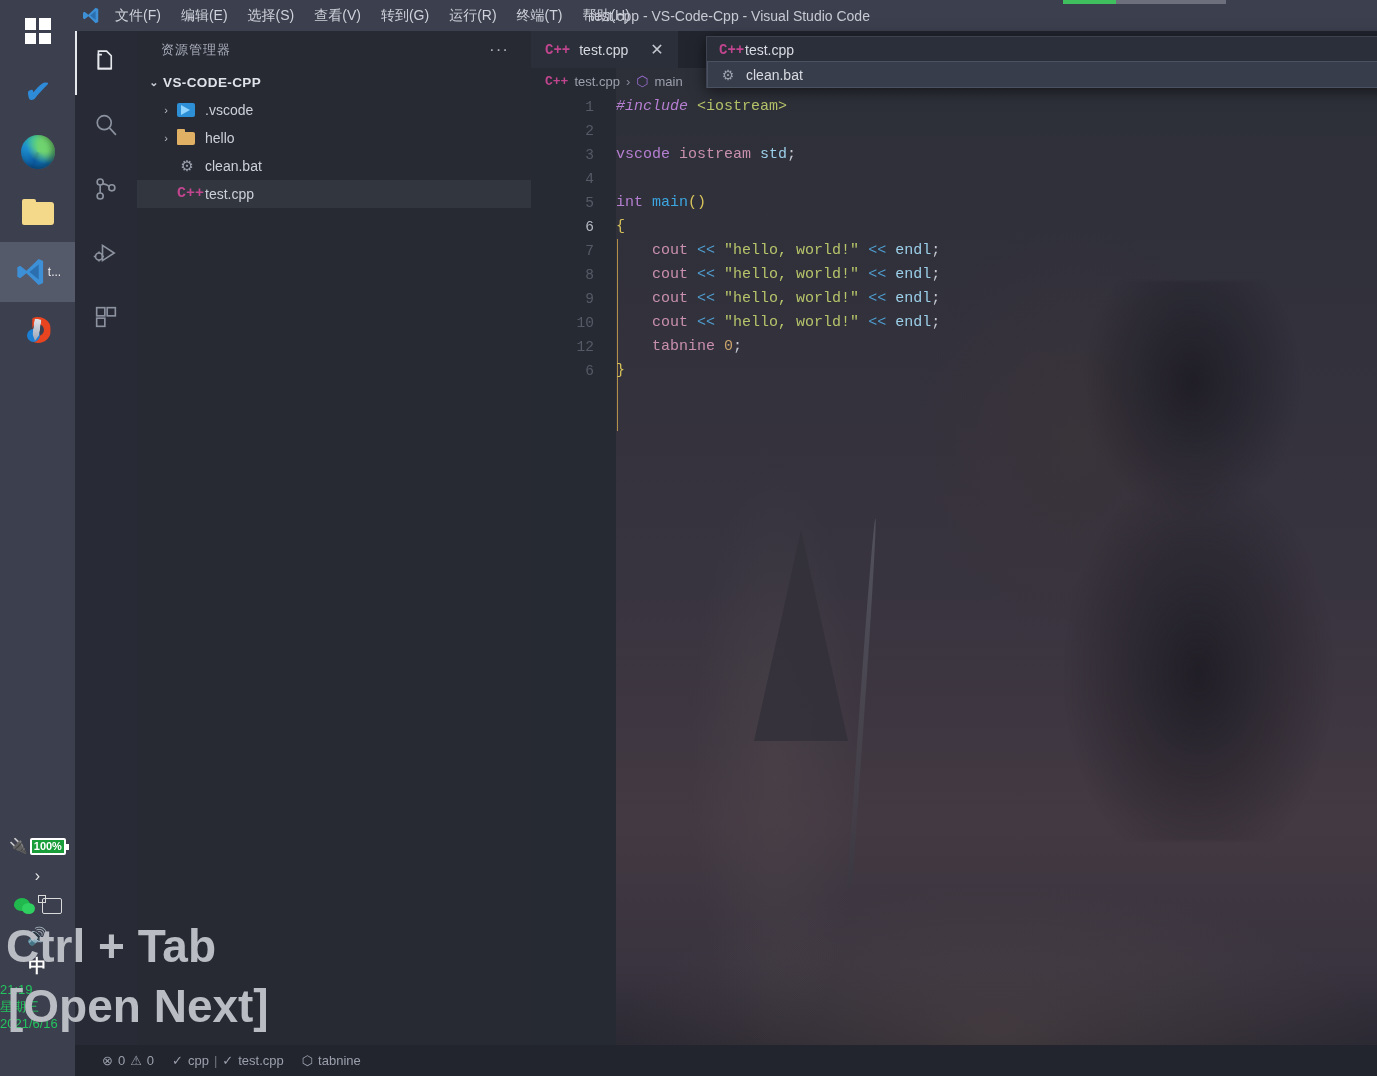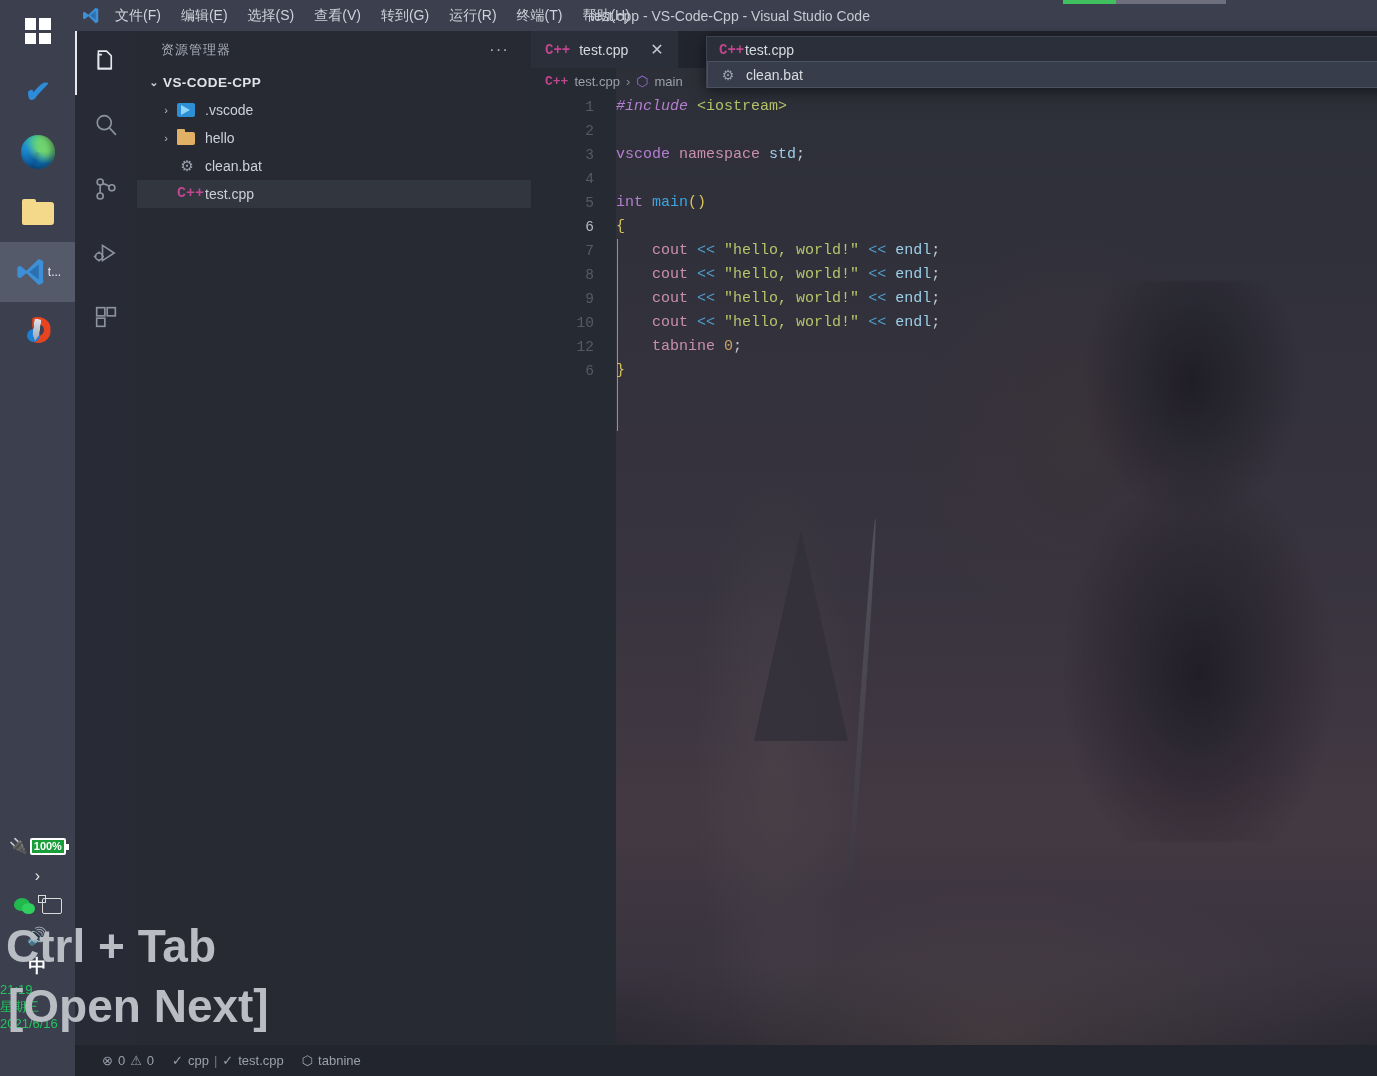--- a/index.html
+++ b/index.html
@@ -392,21 +392,21 @@
           <span class="code-txt"><span class="c-pre">#include</span> <span class="c-inc">&lt;iostream&gt;</span></span>
         </div>
 
         <div class="code-line">
           <span class="ln">2</span>
           <span class="code-txt"></span>
         </div>
 
         <div class="code-line">
           <span class="ln">3</span>
-          <span class="code-txt"><span class="c-kw">vscode</span> <span class="c-id">namespace</span> <span class="c-var">std</span><span class="c-punc">;</span></span>
+          <span class="code-txt"><span class="c-kw">vscode</span> <span class="c-id">iostream</span> <span class="c-var">std</span><span class="c-punc">;</span></span>
         </div>
 
         <div class="code-line">
           <span class="ln">4</span>
           <span class="code-txt"></span>
         </div>
 
         <div class="code-line">
           <span class="ln">5</span>
           <span class="code-txt"><span class="c-kw">int</span> <span class="c-type">main</span><span class="c-brace">()</span></span>

